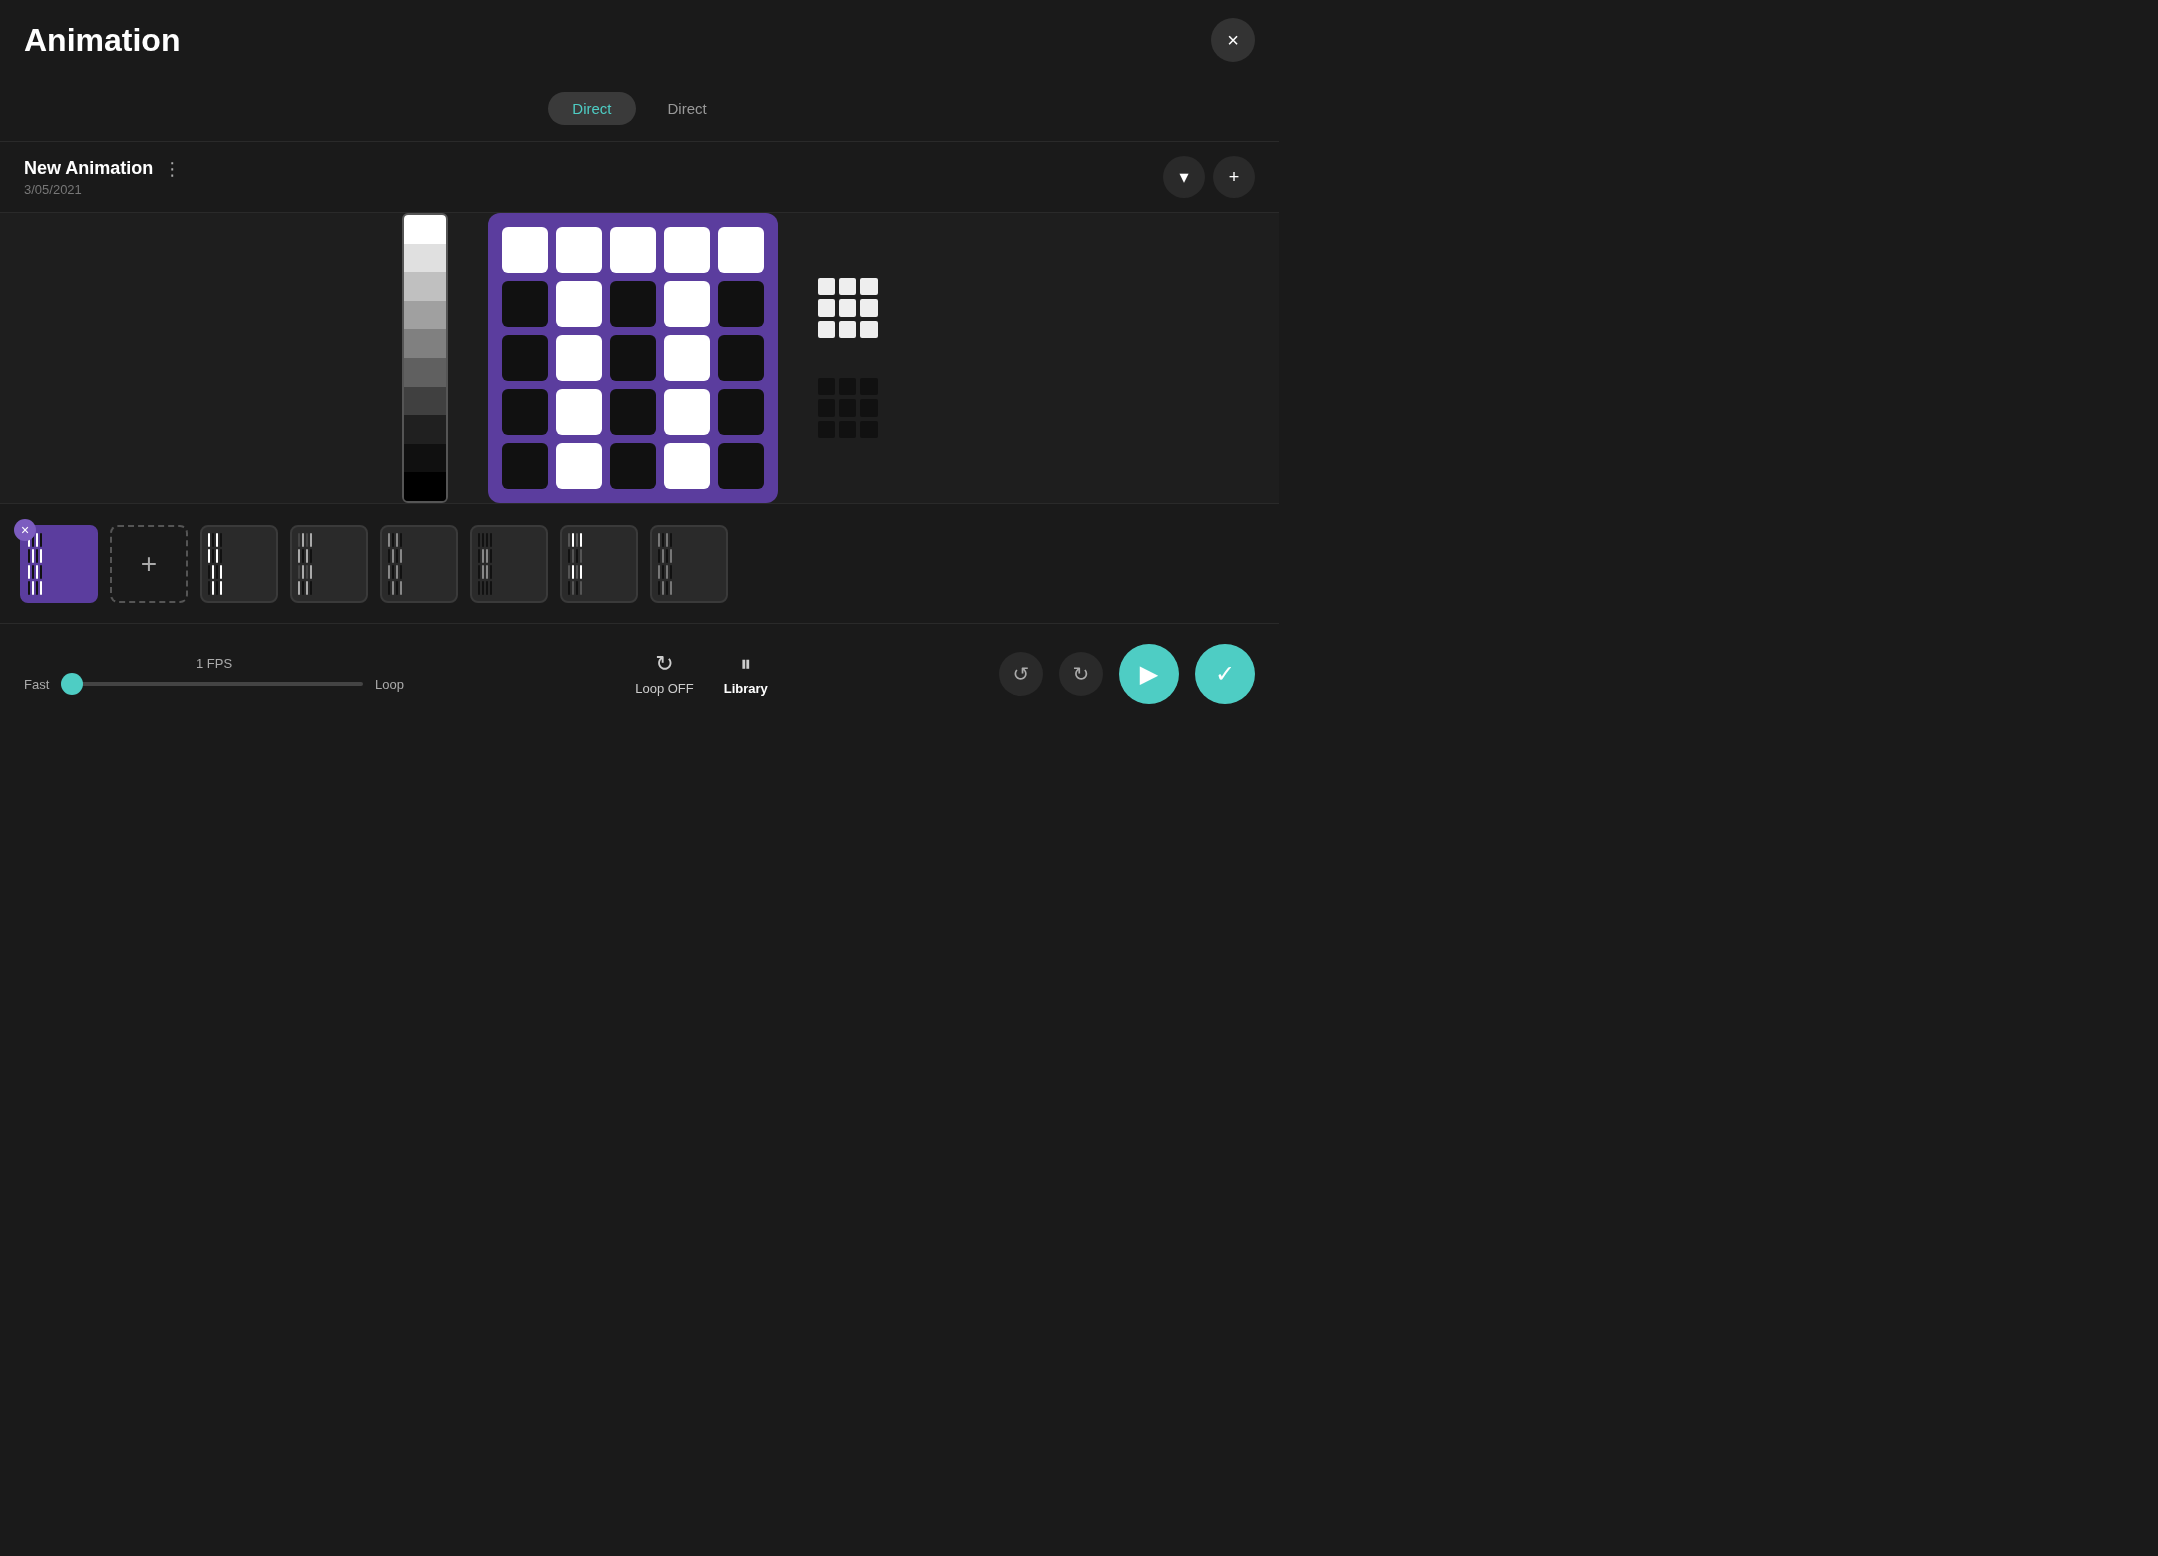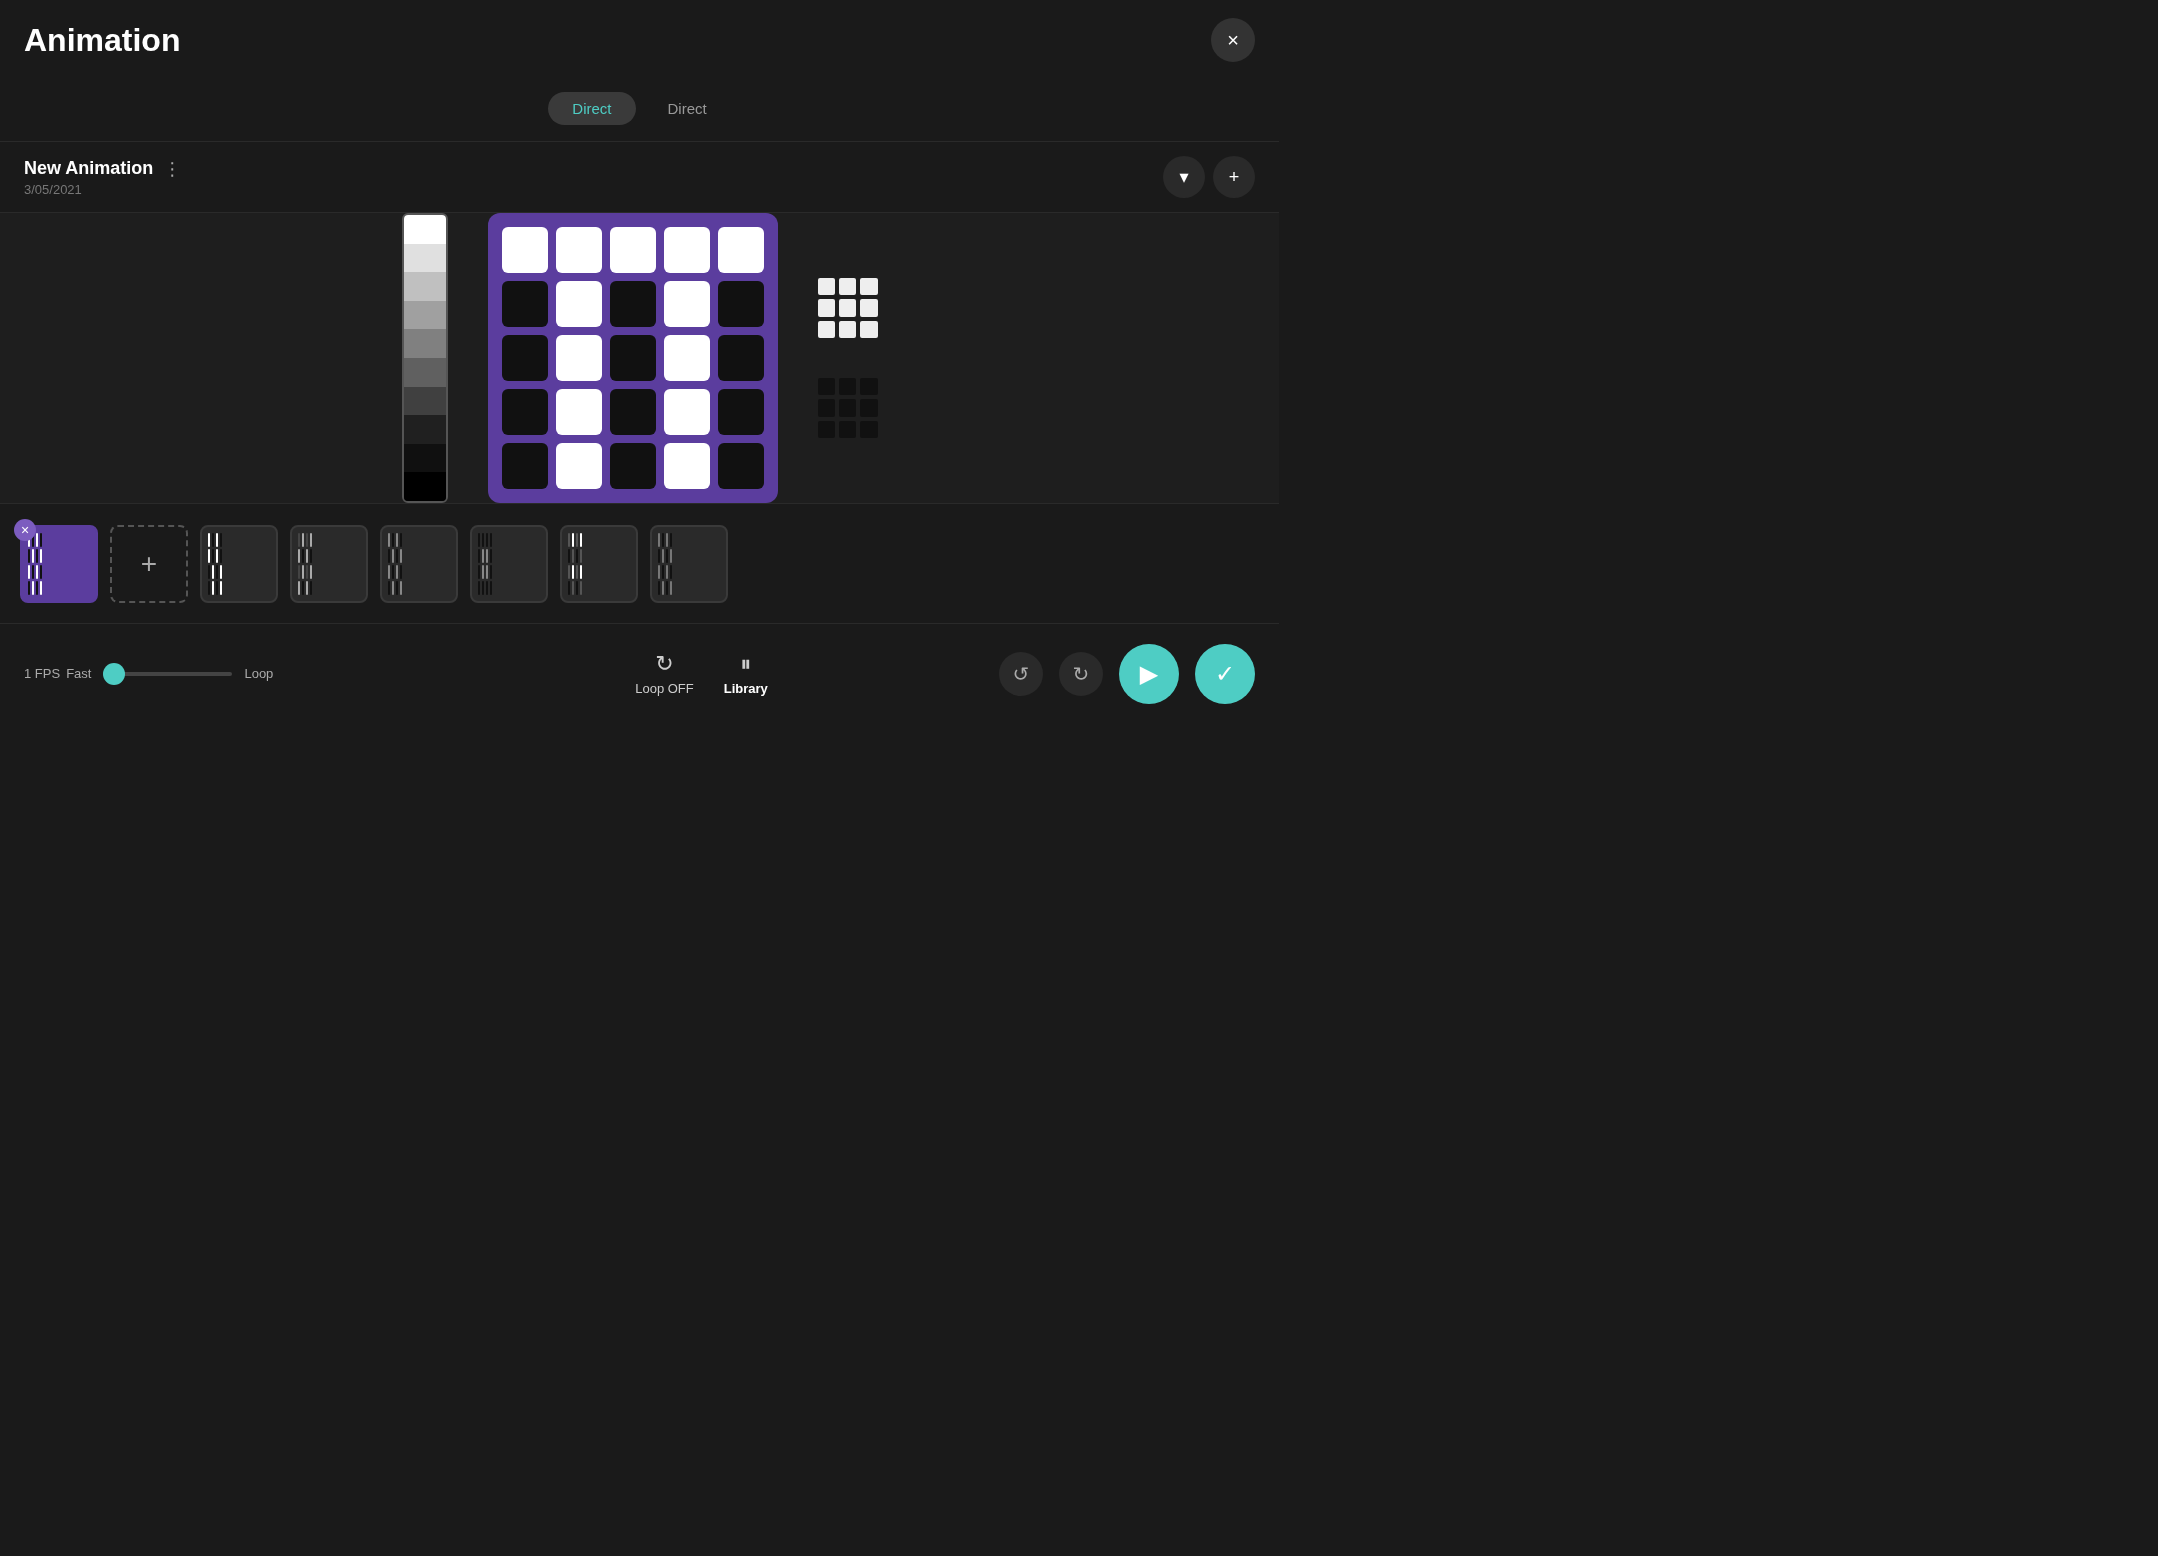--- a/index.html
+++ b/index.html
@@ -248,20 +248,21 @@
       background: #1a1a1a;
       border-top: 1px solid #2a2a2a;
       padding: 0 24px;
       height: 100px;
       display: flex;
       align-items: center;
       justify-content: space-between;
     }
     .fps-section {
       display: flex;
+      flex-direction: column;
       gap: 6px;
       width: 380px;
     }
     .fps-label {
       font-size: 13px;
       color: #aaa;
       text-align: center;
     }
     .fps-slider-row {
       display: flex;

